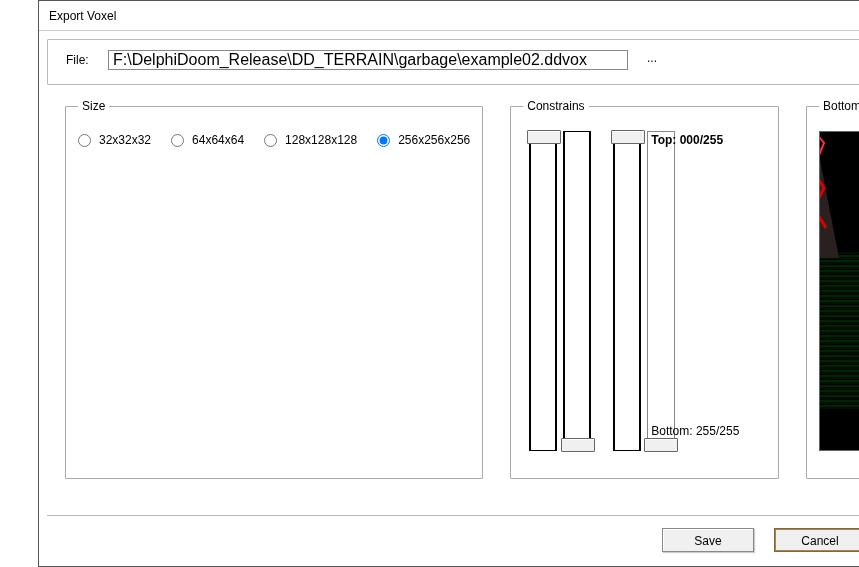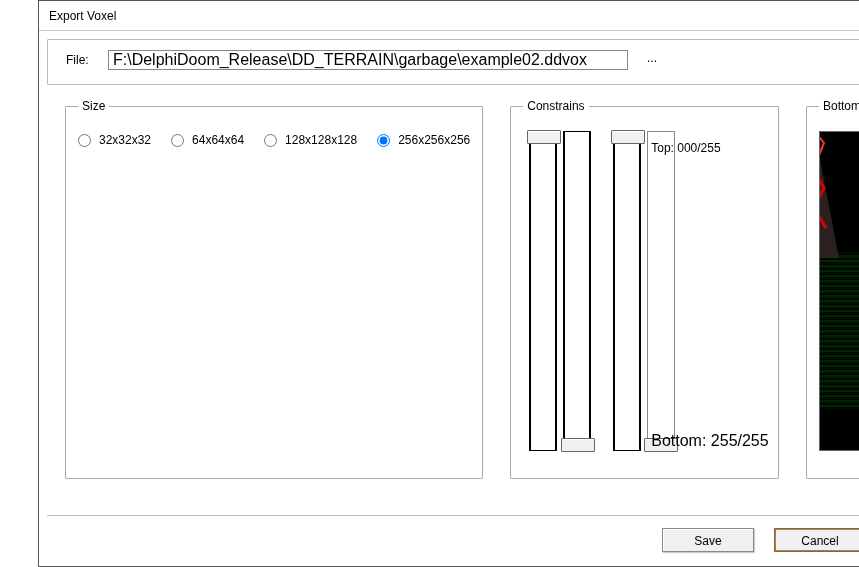--- a/index.html
+++ b/index.html
@@ -105,22 +105,22 @@
     height: 14px;
     background: #f0f0f0;
     border: 1px solid #666;
     border-radius: 1px;
     cursor: grab;
     box-shadow: inset 0 1px 0 #fff;
   }
   .slider-track.light { border-color: #888; border-width: 1px;}
   .sliders-wrap .slider-track:nth-child(3) { border-width: 2px; }
 
-  .label-top { position: absolute; top: 28px; left: 140px; font-size: 12px;}
-  .label-bottom { position: absolute; bottom: 28px; left: 140px; font-size: 16px;}
+  .label-top { position: absolute; top: 20px; left: 140px; font-size: 12px; font-weight: bold;}
+  .label-bottom { position: absolute; bottom: 40px; left: 140px; font-size: 12px;}
 
   .preview-group { flex: 1; height: 380px; }
   .preview-canvas {
     width: 100%;
     height: 320px;
     background: #000;
     margin-top: 4px;
     border: 1px solid #666;
     position: relative;
     overflow: hidden;

